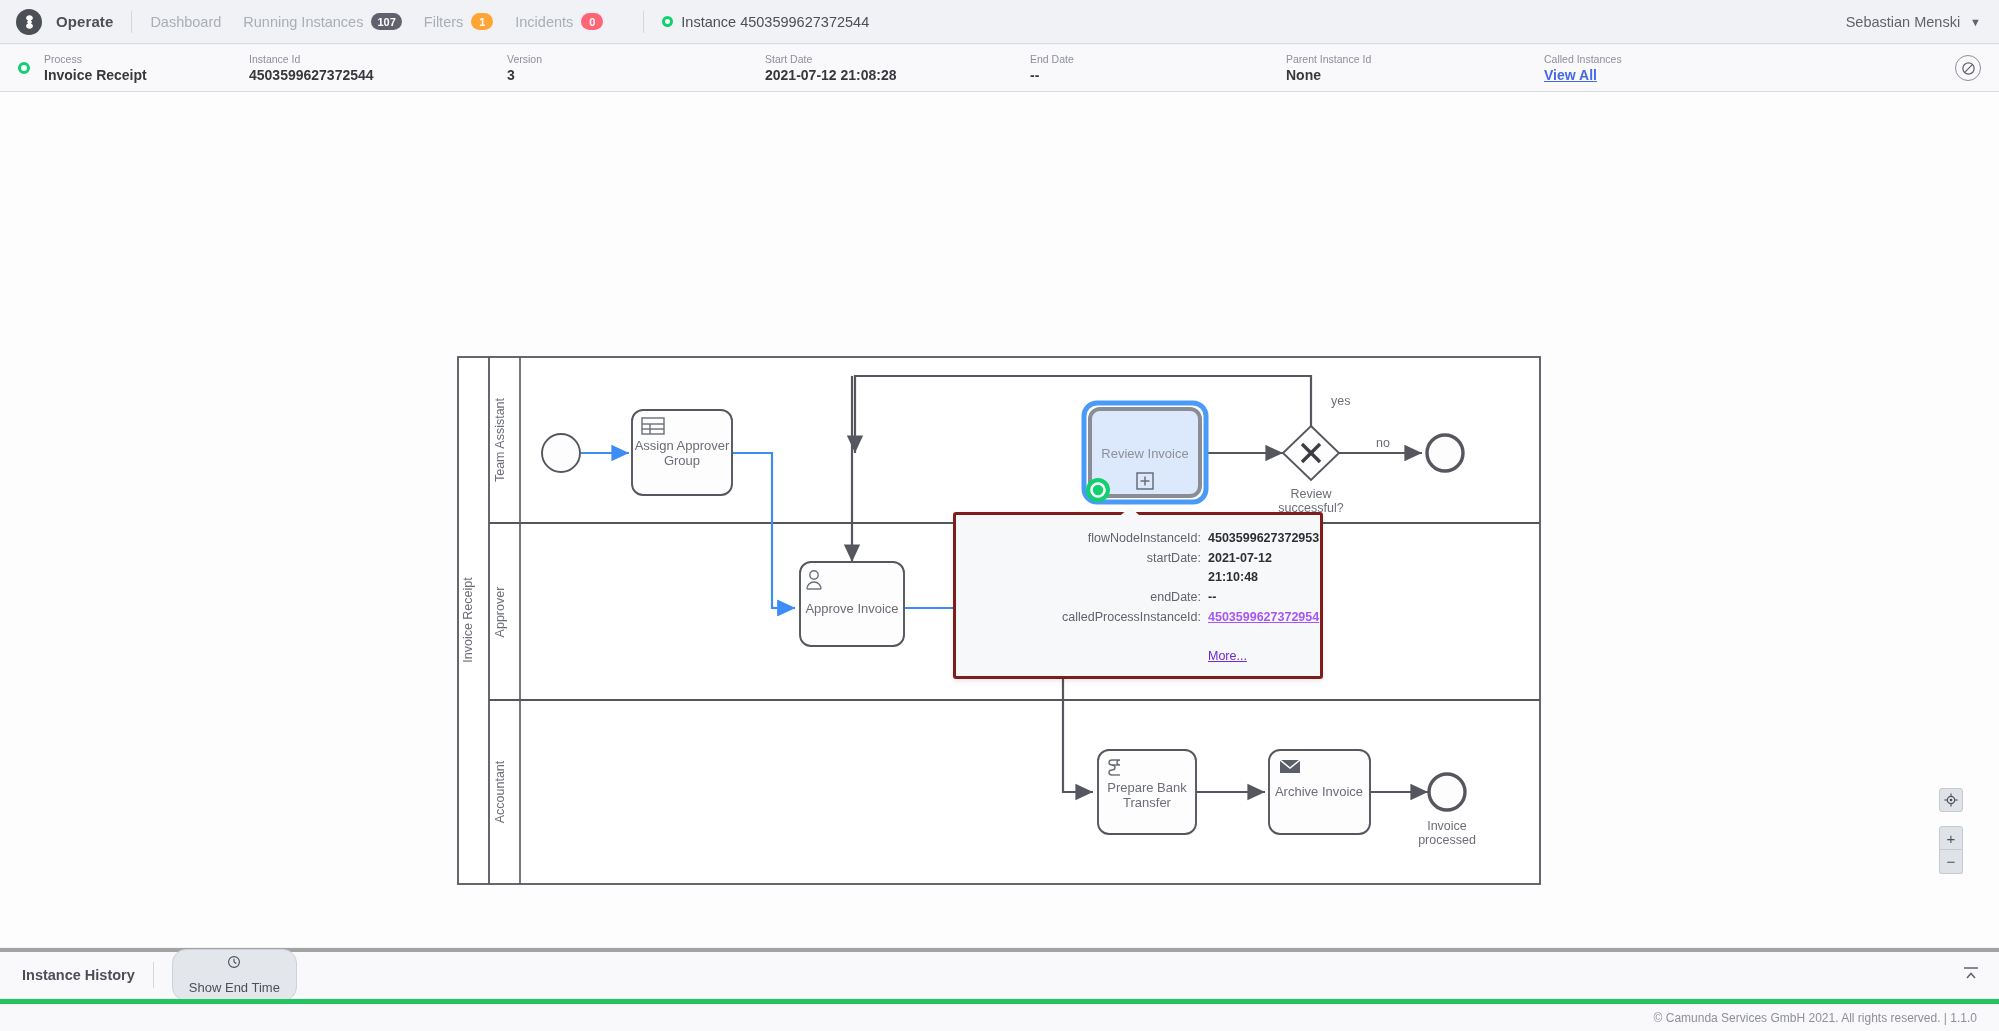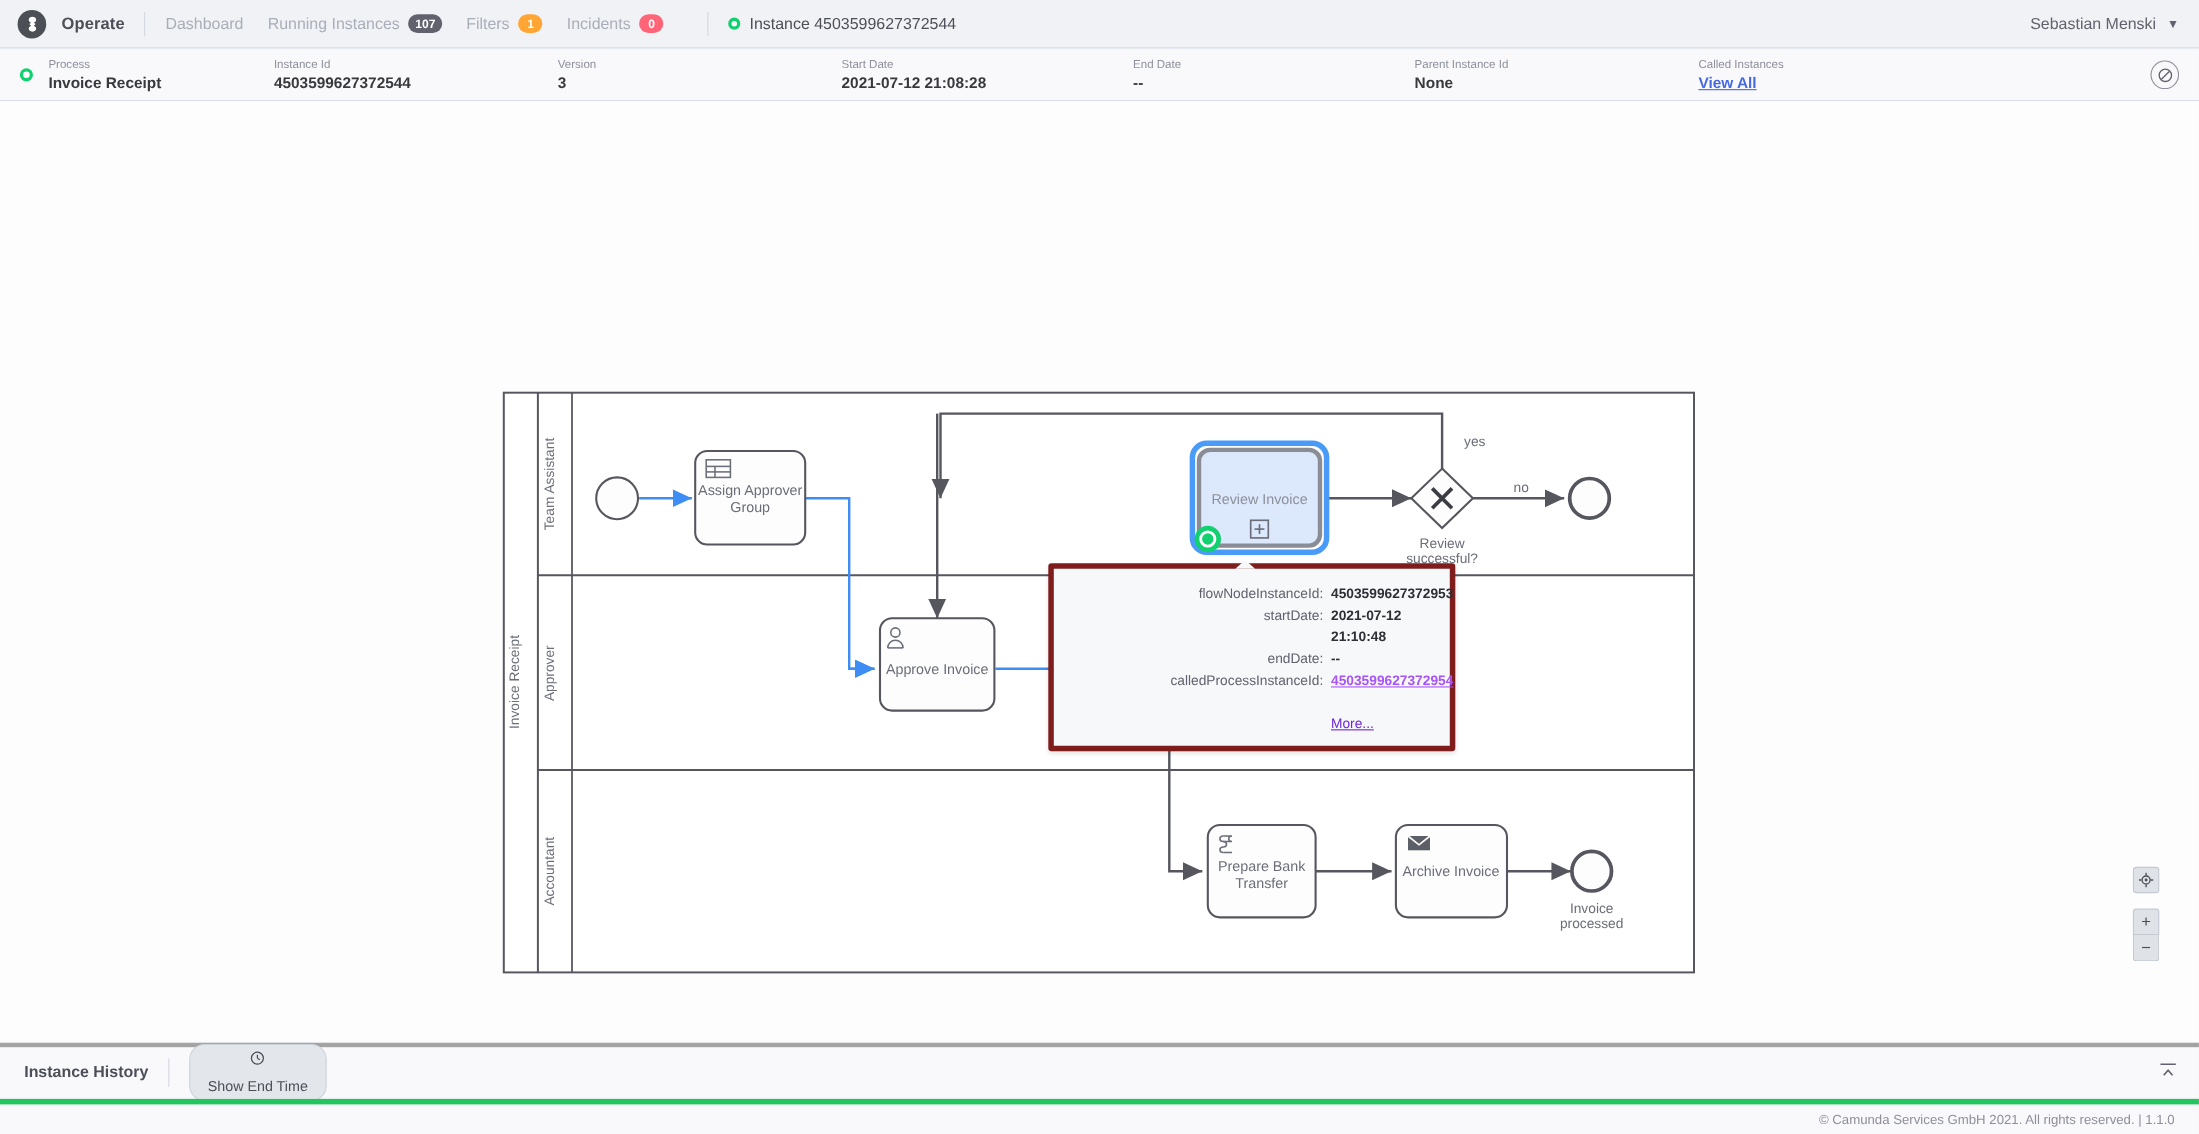--- a/index.html
+++ b/index.html
@@ -90,21 +90,21 @@
     color:#4c4f57;font-size:15px;cursor:pointer;
   }
   #zreset{ top:696px; border-radius:3px; }
   #zgroup{ top:734px; display:flex;flex-direction:column; }
   #zgroup .zbtn:first-child{ border-radius:3px 3px 0 0; }
   #zgroup .zbtn:last-child{ border-radius:0 0 3px 3px; border-top:none; }
 
   
   #popover{
     position:absolute; left:953px; top:420px; width:370px;
-    background:#f7f8fa; border:5px solid #7f1d1d;
+    background:#f7f8fa; border:3px solid #7f1d1d;
     border-radius:3px; padding:14px 22px 13px 0;
     box-shadow:0 2px 4px rgba(0,0,0,.10);
     z-index:40;
   }
   #popover .arrow{
     position:absolute; top:-8px; left:165px;
     width:0;height:0;border-left:9px solid transparent;
     border-right:9px solid transparent;border-bottom:8px solid #f7f8fa;
   }
   .prow{ display:flex; justify-content:flex-start; line-height:19px; margin-bottom:1px; }

